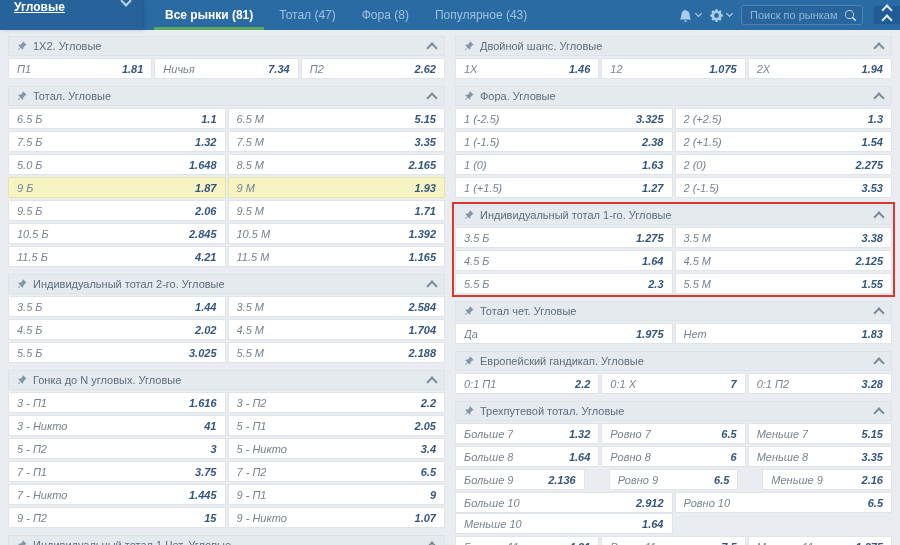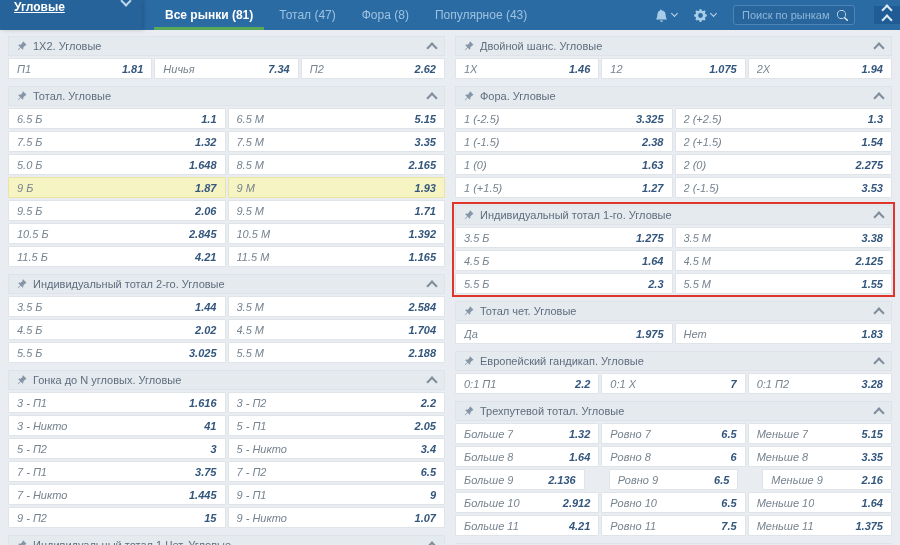--- a/index.html
+++ b/index.html
@@ -13,21 +13,21 @@
     padding:0 12px 0 14px;color:#fff;font-size:12px;font-weight:bold;cursor:pointer;
     box-shadow:2px 0 4px rgba(0,0,0,.18);box-sizing:border-box;flex:none;text-decoration:underline;}
   .chev-d{width:6px;height:6px;border-right:2px solid #bcd8ee;border-bottom:2px solid #bcd8ee;
     transform:rotate(45deg);margin-top:-3px;flex:none;}
   .chev-d.tiny{width:4px;height:4px;border-width:1.5px;}
   .tabs{display:flex;margin-left:10px;}
   .tab{padding:0 13px;display:flex;align-items:center;font-size:12px;color:#9dc2e0;
     position:relative;cursor:pointer;white-space:nowrap;}
   .tab.active{color:#ffffff;font-weight:bold;}
   .tab.active::after{content:"";position:absolute;left:2px;right:2px;bottom:0;height:3px;background:#5aa85a;}
-  .topbar-right{margin-left:auto;display:flex;align-items:center;gap:17px;}
+  .topbar-right{margin-left:auto;display:flex;align-items:center;gap:9px;}
   .icon-btn{display:flex;align-items:center;gap:4px;color:#a9cde9;cursor:pointer;}
   .icon-btn svg{width:13px;height:13px;fill:#a9cde9;display:block;}
   .search{display:flex;align-items:center;background:#29659d;border:1px solid #4d84b5;border-radius:3px;
     height:20px;width:122px;padding:0 6px;box-sizing:border-box;}
   .search input{flex:1;min-width:0;background:transparent;border:0;outline:0;color:#dcebf7;font-size:11px;}
   .search input::placeholder{color:#8fb7d8;}
   .search svg{width:11px;height:11px;fill:#e8f1f8;flex:none;cursor:pointer;}
   .collapse-btn{width:26px;background:#1f5c95;display:flex;flex-direction:column;align-items:center;
     justify-content:center;gap:2px;cursor:pointer;margin-left:2px;}
   .chev-u{width:6px;height:6px;border-top:2px solid #dcebf7;border-left:2px solid #dcebf7;transform:rotate(45deg);}
@@ -551,21 +551,21 @@
             </div>
             <div class="cell">
               <span class="lbl">Ровно 9</span>
               <span class="val">6.5</span>
             </div>
             <div class="cell">
               <span class="lbl">Меньше 9</span>
               <span class="val">2.16</span>
             </div>
           </div>
-          <div class="row" style="grid-template-columns: repeat(3, 1fr); text-align: center;">
+          <div class="row" style="grid-template-columns: repeat(2, 1fr); text-align: center;">
             <div class="cell">
               <span class="lbl">Больше 10</span>
               <span class="val">2.912</span>
             </div>
             <div class="cell">
               <span class="lbl">Ровно 10</span>
               <span class="val">6.5</span>
             </div>
             <div class="cell">
               <span class="lbl">Меньше 10</span>

